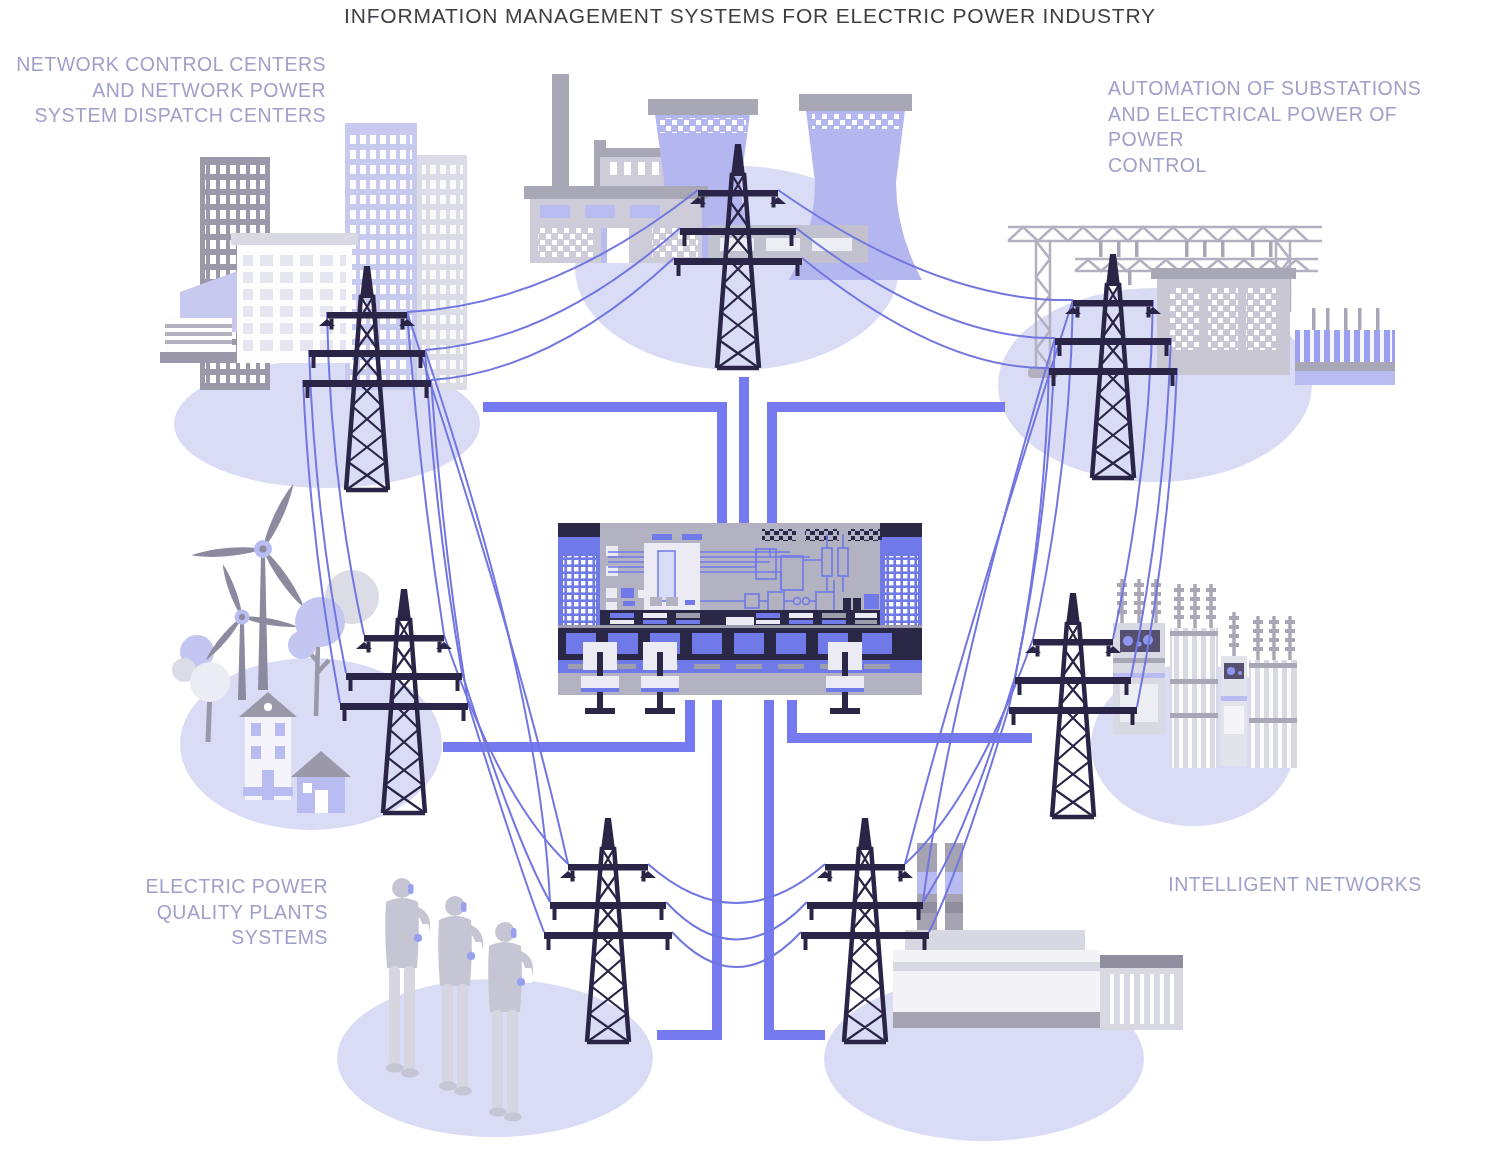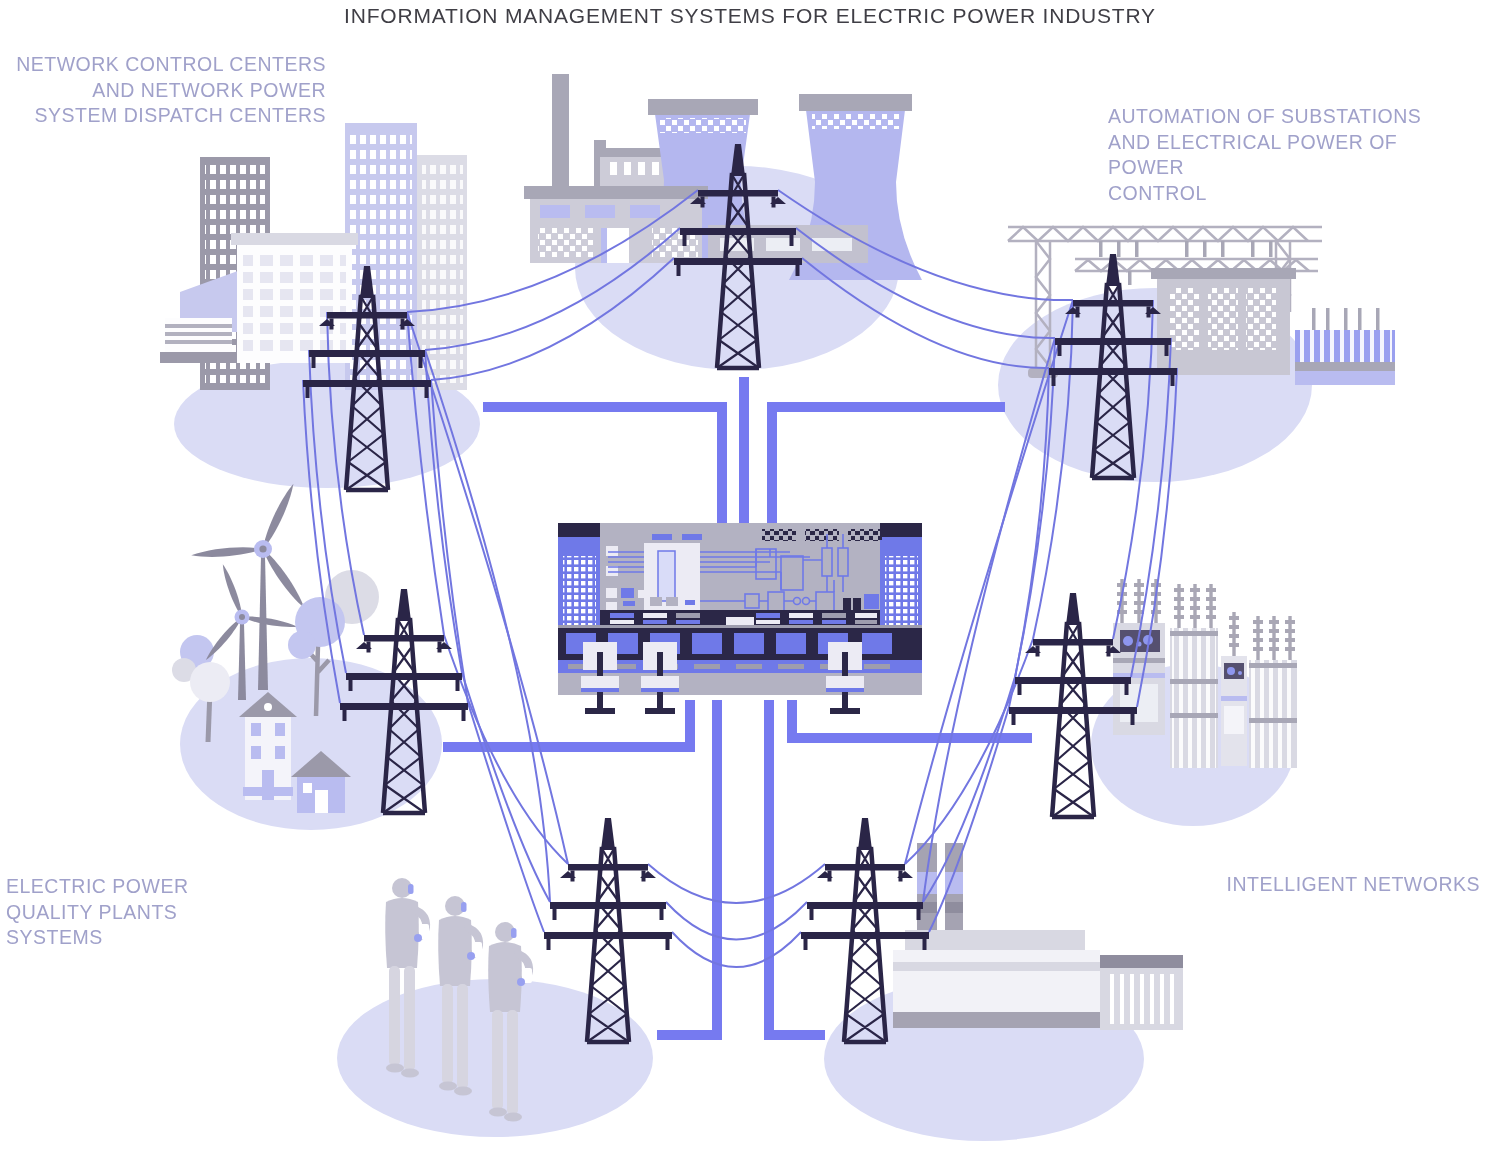--- a/index.html
+++ b/index.html
@@ -3,23 +3,23 @@
 <meta charset="utf-8">
 <style>
   html,body{margin:0;padding:0;background:#ffffff;}
   .page{position:relative;width:1500px;height:1174px;background:#ffffff;overflow:hidden;
         font-family:"Liberation Sans", sans-serif;}
   .title{position:absolute;left:0;right:0;top:4px;text-align:center;
          font-size:21px;letter-spacing:0.8px;color:#3f3e45;font-weight:400;}
   .lbl{position:absolute;color:#a0a1ca;font-weight:normal;font-size:19.5px;
        line-height:1.32;letter-spacing:0.5px;}
   .lbl-tl{left:6px;top:52px;width:320px;text-align:right;}
-  .lbl-tr{left:1108px;top:76px;width:370px;text-align:left;margin-top:28px;}
-  .lbl-bl{left:6px;top:874px;width:322px;text-align:left;}
-  .lbl-br{left:1110px;top:872px;width:370px;text-align:right;}
+  .lbl-tr{left:1108px;top:76px;width:370px;text-align:left;}
+  .lbl-bl{left:6px;top:874px;width:322px;text-align:right;}
+  .lbl-br{left:1110px;top:872px;width:370px;text-align:center;}
   svg{position:absolute;left:0;top:0;}
 </style>
 </head>
 <body>
 
 <div class="page">
 
   <svg width="1500" height="1174" viewBox="0 0 1500 1174">
     <defs>
       <pattern id="pat-winW" width="10" height="15" patternUnits="userSpaceOnUse">

